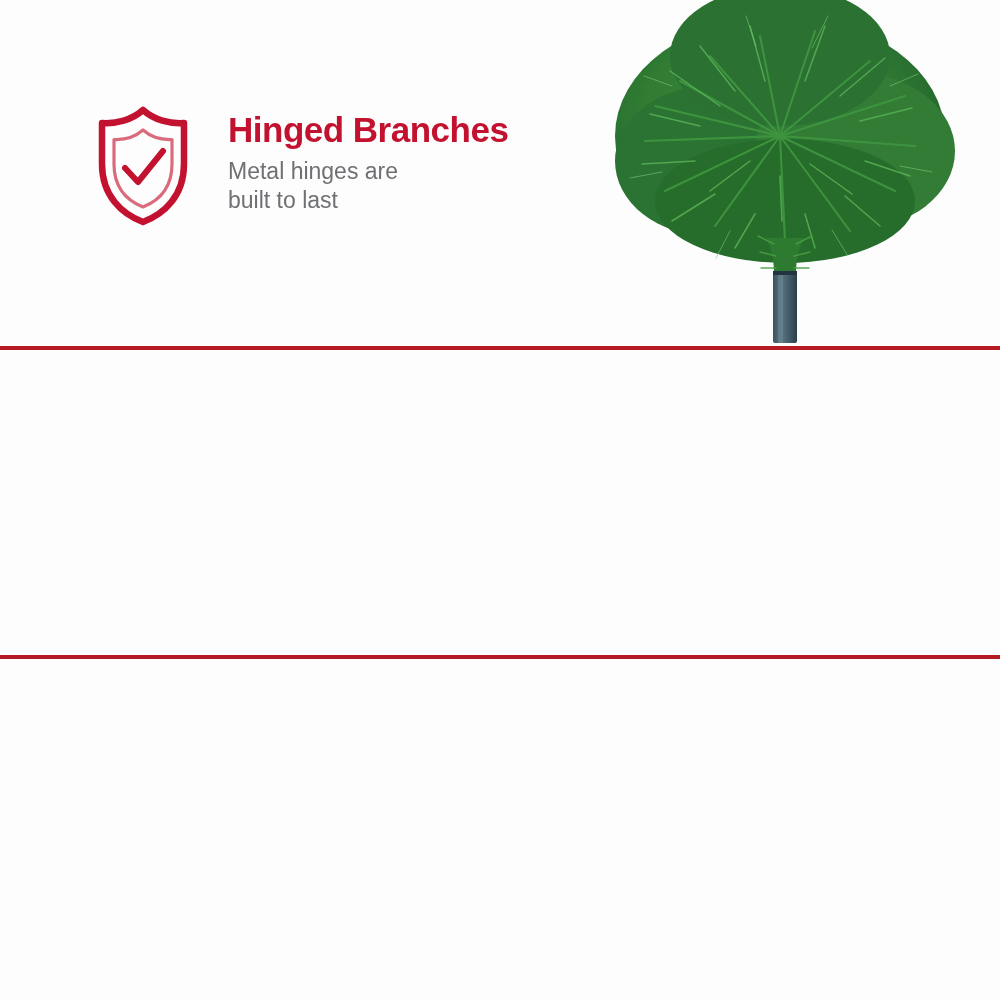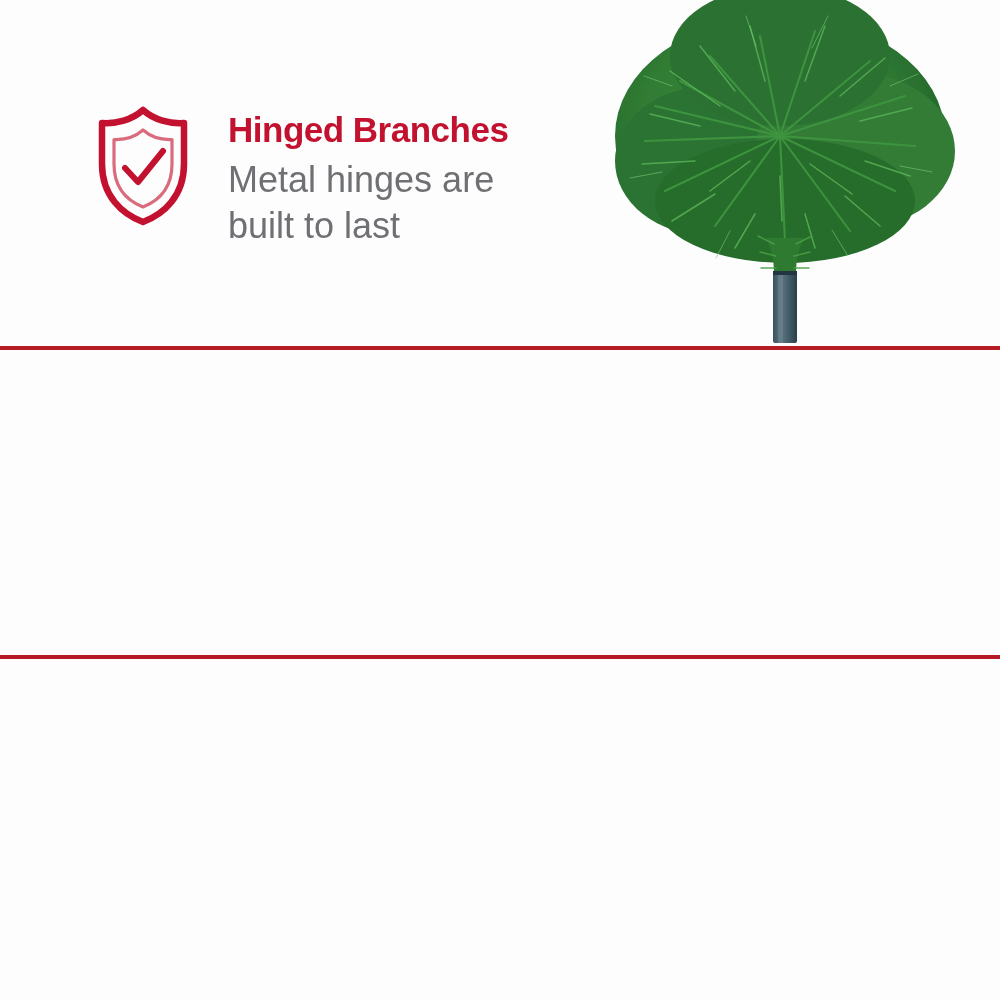--- a/index.html
+++ b/index.html
@@ -56,21 +56,21 @@
   .feature-desc {
     color: #6f7073;
     font-weight: 300;
     line-height: 1.28;
     margin: 0;
     white-space: pre-line;
   }
 
   #text-1 { left: 228px; top: 112px; text-align: left; }
   #text-1 .feature-heading { font-size: 35px; }
-  #text-1 .feature-desc    { font-size: 36px; }
+  #text-1 .feature-desc    { font-size: 23px; }
 
   
   .feature-icon {
     position: absolute;
     display: block;
   }
   #icon-1 { left: 92px;  top: 104px; }
 
   
   .photo {

